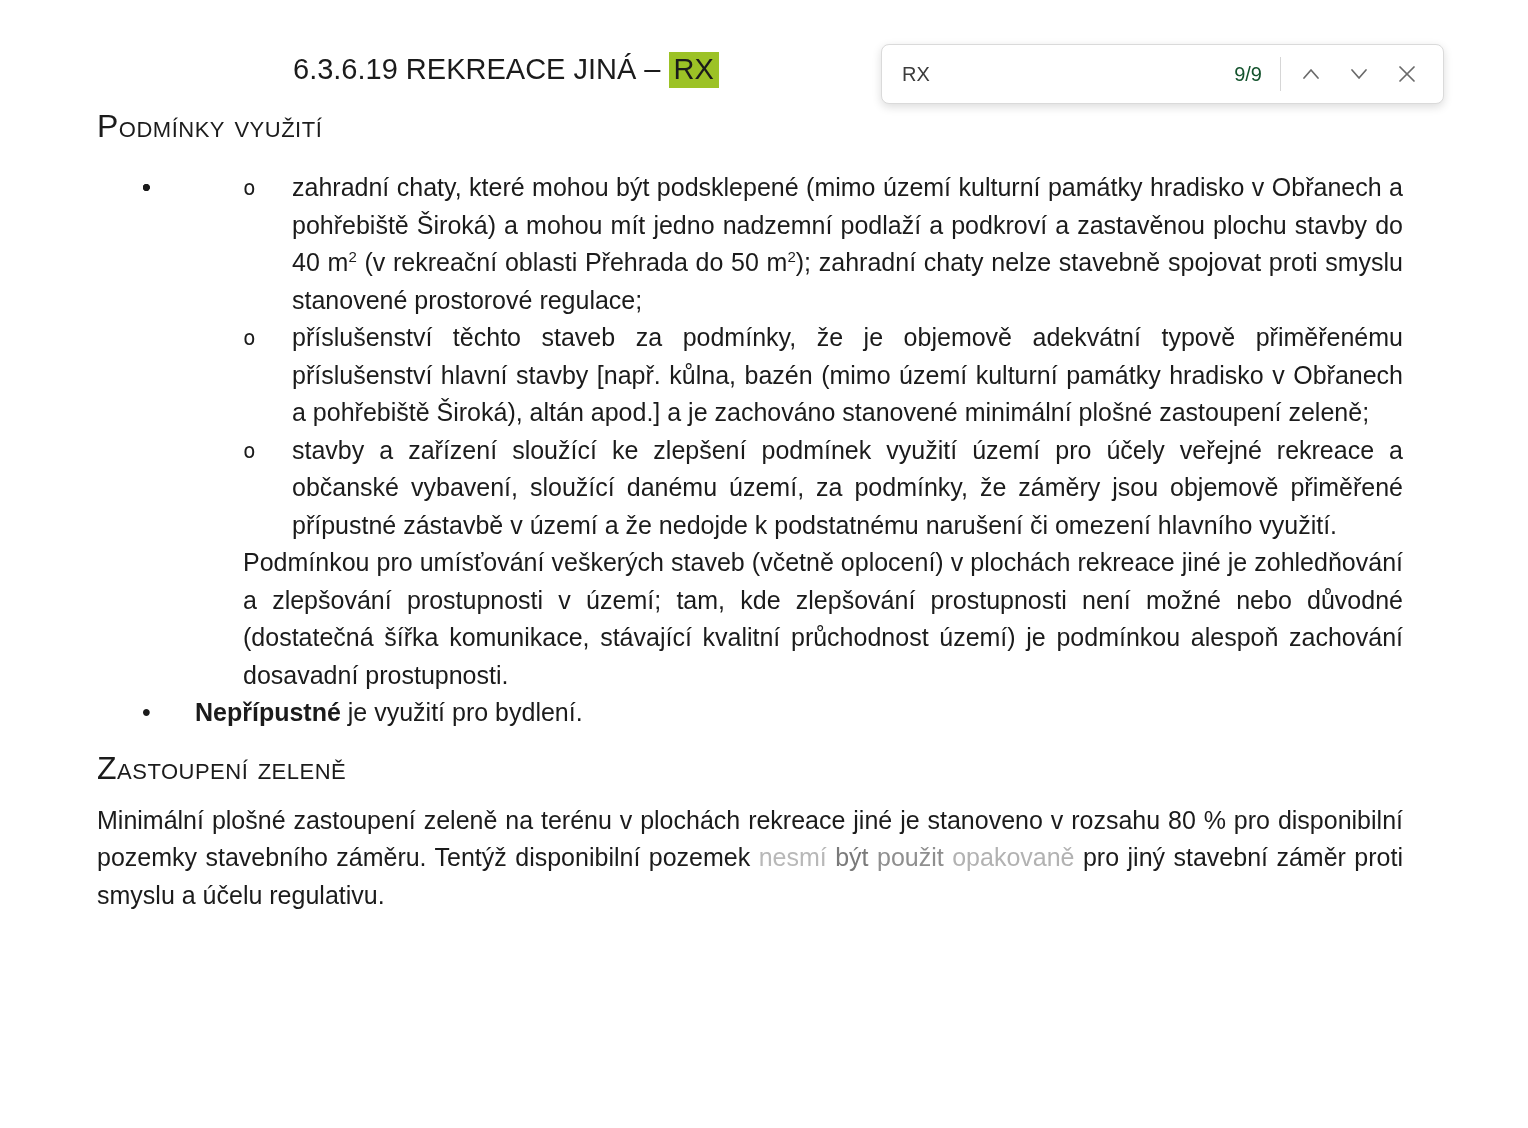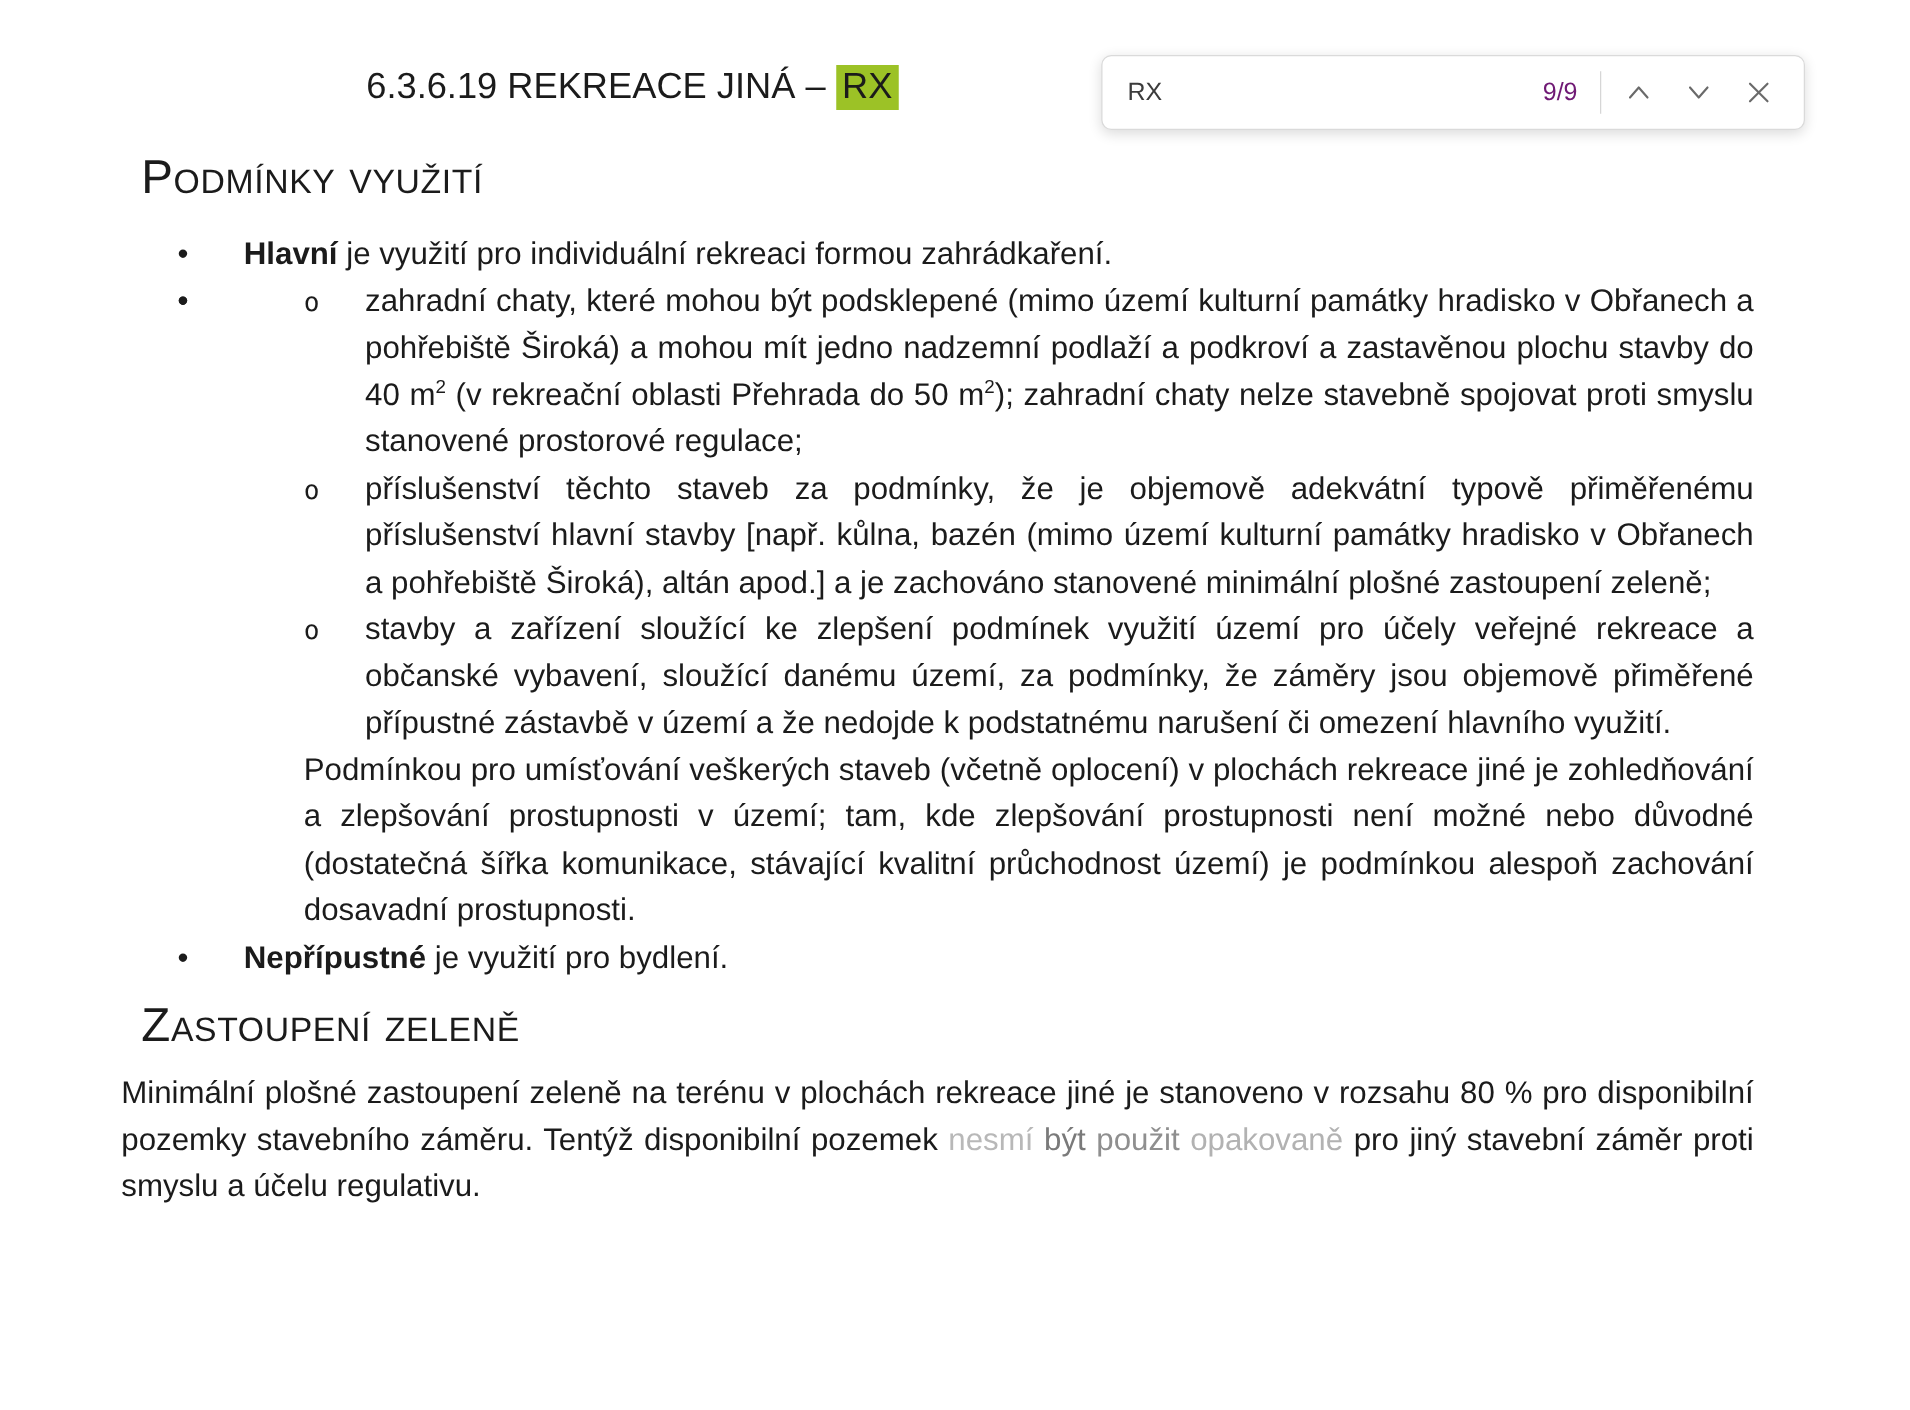--- a/index.html
+++ b/index.html
@@ -56,21 +56,21 @@
     outline: none;
     background: transparent;
     flex: 1;
     font-family: "Liberation Sans", sans-serif;
     font-size: 20px;
     color: #3c3c3c;
     min-width: 0;
   }
   .find-count {
     font-size: 20px;
-    color: #701a75;
+    color: #14532d;
     margin-right: 18px;
     flex: none;
   }
   .find-divider {
     width: 1px;
     height: 34px;
     background: #d6d6d6;
     margin-right: 6px;
     flex: none;
   }
@@ -96,24 +96,24 @@
     position: absolute;
     left: 97px;
     top: 107px;
     width: 1306px;
     font-size: 25px;
     line-height: 37.5px;
   }
   .sec-heading {
     font-variant: small-caps;
     font-weight: 400;
-    font-size: 38px;
+    font-size: 32px;
     line-height: 38px;
     letter-spacing: 0.5px;
-    margin: 16px;
+    margin: 0;
   }
   .heading-usage + .bullet-list { margin-top: 24px; }
   .heading-greenery { margin-top: 17px; }
 
   ul.bullet-list, ul.sub-list {
     list-style: none;
     margin: 0;
     padding: 0;
   }
   ul li {
@@ -190,21 +190,20 @@
     </button>
   </div>
 
   <div class="content">
 
     <h2 class="sec-heading heading-usage">Podmínky využití</h2>
 
     <ul class="bullet-list">
       <li>
         <span class="marker">•</span>
-        <span><span style="font-weight: 700;">Hlavní</span><span> je využití pro individuální rekreaci formou zahrádkaření.</span></span>
       </li>
       <li>
         <span class="marker">•</span>
       </li>
       <li>
         <span class="marker">•</span>
       </li>
     </ul>
 
     <ul class="sub-list">

